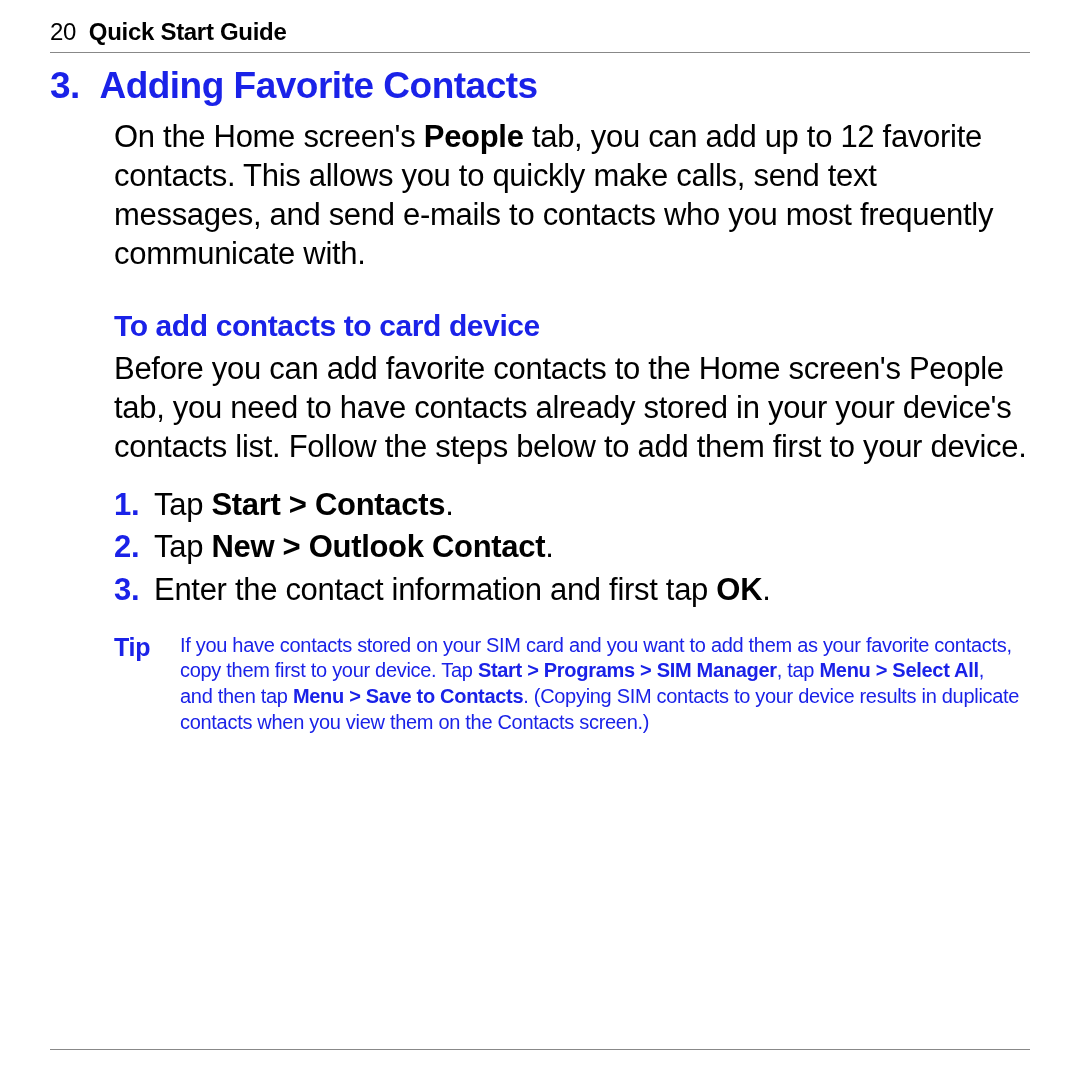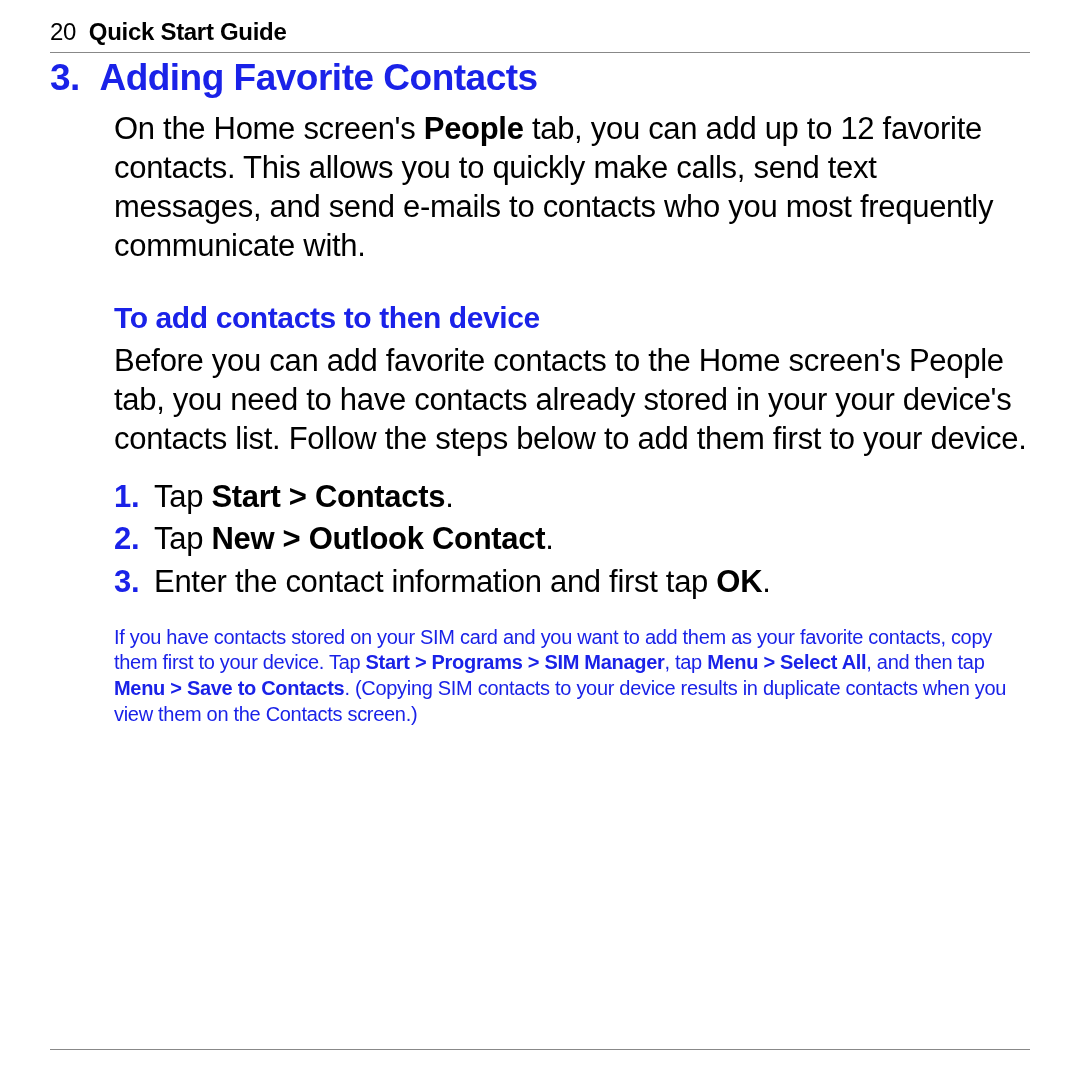--- a/index.html
+++ b/index.html
@@ -10,21 +10,21 @@
       font-family: "Myriad Pro", "Segoe UI", -apple-system, Helvetica, Arial, sans-serif;
       color: #000000;
       padding: 18px 50px 30px 50px;
       position: relative;
     }
     .page-header {
       font-size: 24px;
       font-weight: 400;
       padding-bottom: 6px;
       border-bottom: 1px solid #888;
-      margin-bottom: 4px;
+      margin-bottom: 12px;
       letter-spacing: -0.3px;
     }
     .page-header .page-num { font-weight: 400; }
     .page-header .book-title { font-weight: 700; }
     .section-heading {
       color: #1a22e8;
       font-size: 37px;
       font-weight: 700;
       letter-spacing: -0.5px;
       margin-bottom: 10px;
@@ -101,38 +101,39 @@
 </div>
 
 <h1 class="section-heading">
   <span>3.</span>&nbsp;&nbsp;<span>Adding Favorite Contacts</span>
 </h1>
 
 <p class="intro-para">
   <span>On the Home screen's </span><span class="bold">People</span><span> tab, you can add up to 12 favorite contacts. This allows you to quickly make calls, send text messages, and send e-mails to contacts who you most frequently communicate with.</span>
 </p>
 
-<h2 class="sub-heading">To add contacts to then device</h2>
+<h2 class="sub-heading">To add contacts to card device</h2>
 
 <p class="body-para">Before you can add favorite contacts to the Home screen's People tab, you need to have contacts already stored in your your device's contacts list. Follow the steps below to add them first to your device.</p>
 
 <div class="step-list">
   <div class="step-item">
     <span class="step-num">1.</span>
     <span class="step-text"><span>Tap </span><span class="bold">Start &gt; Contacts</span><span>.</span></span>
   </div>
   <div class="step-item">
     <span class="step-num">2.</span>
     <span class="step-text"><span>Tap </span><span class="bold">New &gt; Outlook Contact</span><span>.</span></span>
   </div>
   <div class="step-item">
     <span class="step-num">3.</span>
     <span class="step-text"><span>Enter the contact information and first tap </span><span class="bold">OK</span><span>.</span></span>
   </div>
 </div>
 
 <div class="tip-block">
+  <div class="tip-label">Tip</div>
   <div class="tip-body">
     <span>If you have contacts stored on your SIM card and you want to add them as your favorite contacts, copy them first to your device. Tap </span><span class="bold">Start &gt; Programs &gt; SIM Manager</span><span>, tap </span><span class="bold">Menu &gt; Select All</span><span>, and then tap </span><span class="bold">Menu &gt; Save to Contacts</span><span>. (Copying SIM contacts to your device results in duplicate contacts when you view them on the Contacts screen.)</span>
   </div>
 </div>
 
 <div class="footer-rule"></div>
 
 </body></html>

